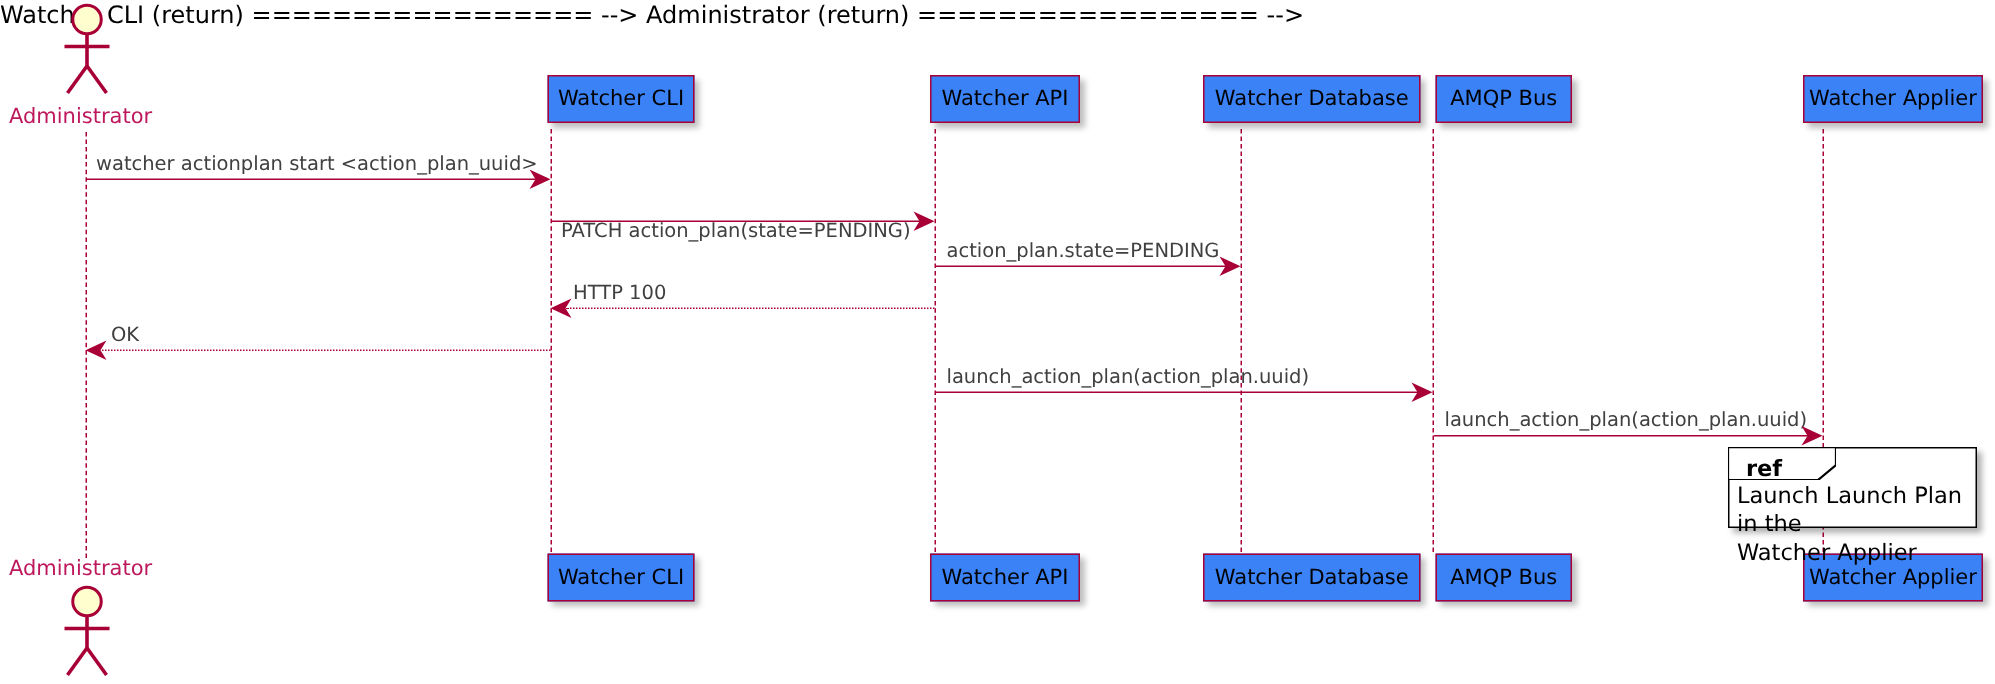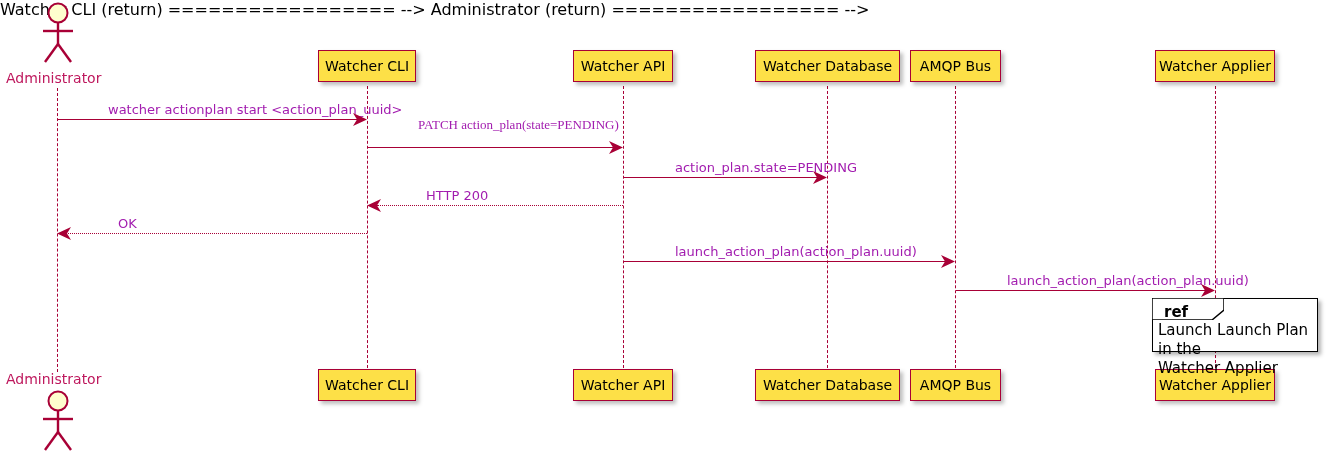--- a/index.html
+++ b/index.html
@@ -13,31 +13,32 @@
     height: 456px;
     background: #FFFFFF;
     font-family: "DejaVu Sans", sans-serif;
     overflow: hidden;
   }
 
   
   .participant {
     position: absolute;
     box-sizing: border-box;
-    background: #fde047;
+    background: #3b82f6;
     border: 1.5px solid #A80036;
     color: #000000;
     font-size: 14px;
     line-height: 1;
     display: flex;
     align-items: center;
     justify-content: center;
     white-space: nowrap;
     box-shadow: 3px 3px 4px rgba(0,0,0,0.26);
     z-index: 5;
+    margin-left: 47px;
   }
 
   
   .lifeline {
     position: absolute;
     width: 0;
     border-left: 1.5px dashed #A80036;
     z-index: 1;
   }
 
@@ -66,25 +67,24 @@
   .msg-line.dotted {
     border-top: 1.7px dotted #A80036;
   }
   .arrowhead {
     position: absolute;
     z-index: 4;
   }
   .msg-label {
     position: absolute;
     font-size: 13px;
-    color: #a21caf;
+    color: #404040;
     white-space: nowrap;
     z-index: 4;
     line-height: 1;
-    margin-left: 44px;
   }
 
   
   .ref-box {
     position: absolute;
     box-sizing: border-box;
     background: #FFFFFF;
     border: 1.5px solid #000000;
     box-shadow: 3px 3px 4px rgba(0,0,0,0.30);
     z-index: 7;
@@ -158,39 +158,39 @@
   
   <div class="msg-label" style="left:64px; top:103px;">watcher actionplan start &lt;action_plan_uuid&gt;</div>
   <div class="msg-line solid" style="left:58px; top:119px; width:300px;"></div>
   <div class="arrowhead" style="left:352px; top:112px;">
     <svg width="16" height="15" viewBox="0 0 16 15">
       <path d="M1 1 L15 7.5 L1 14 L5 7.5 Z" fill="#A80036"></path>
     </svg>
   </div>
 
   
-  <div class="msg-label" style="left:374px; top:118px;font-family:Liberation Serif, serif;">PATCH action_plan(state=PENDING)</div>
+  <div class="msg-label" style="left:374px; top:148px;">PATCH action_plan(state=PENDING)</div>
   <div class="msg-line solid" style="left:368px; top:147px; width:246px;"></div>
   <div class="arrowhead" style="left:608px; top:140px;">
     <svg width="16" height="15" viewBox="0 0 16 15">
       <path d="M1 1 L15 7.5 L1 14 L5 7.5 Z" fill="#A80036"></path>
     </svg>
   </div>
 
   
   <div class="msg-label" style="left:631px; top:161px;">action_plan.state=PENDING</div>
   <div class="msg-line solid" style="left:624px; top:177px; width:194px;"></div>
   <div class="arrowhead" style="left:812px; top:170px;">
     <svg width="16" height="15" viewBox="0 0 16 15">
       <path d="M1 1 L15 7.5 L1 14 L5 7.5 Z" fill="#A80036"></path>
     </svg>
   </div>
 
    Watcher CLI (return) ================= --&gt;
-  <div class="msg-label" style="left:382px; top:189px;">HTTP 200</div>
+  <div class="msg-label" style="left:382px; top:189px;">HTTP 100</div>
   <div class="msg-line dotted" style="left:377px; top:205px; width:246px;"></div>
   <div class="arrowhead" style="left:366px; top:198px;">
     <svg width="16" height="15" viewBox="0 0 16 15">
       <path d="M15 1 L1 7.5 L15 14 L11 7.5 Z" fill="#A80036"></path>
     </svg>
   </div>
 
    Administrator (return) ================= --&gt;
   <div class="msg-label" style="left:74px; top:217px;text-align:right;">OK</div>
   <div class="msg-line dotted" style="left:68px; top:233px; width:299px;"></div>

